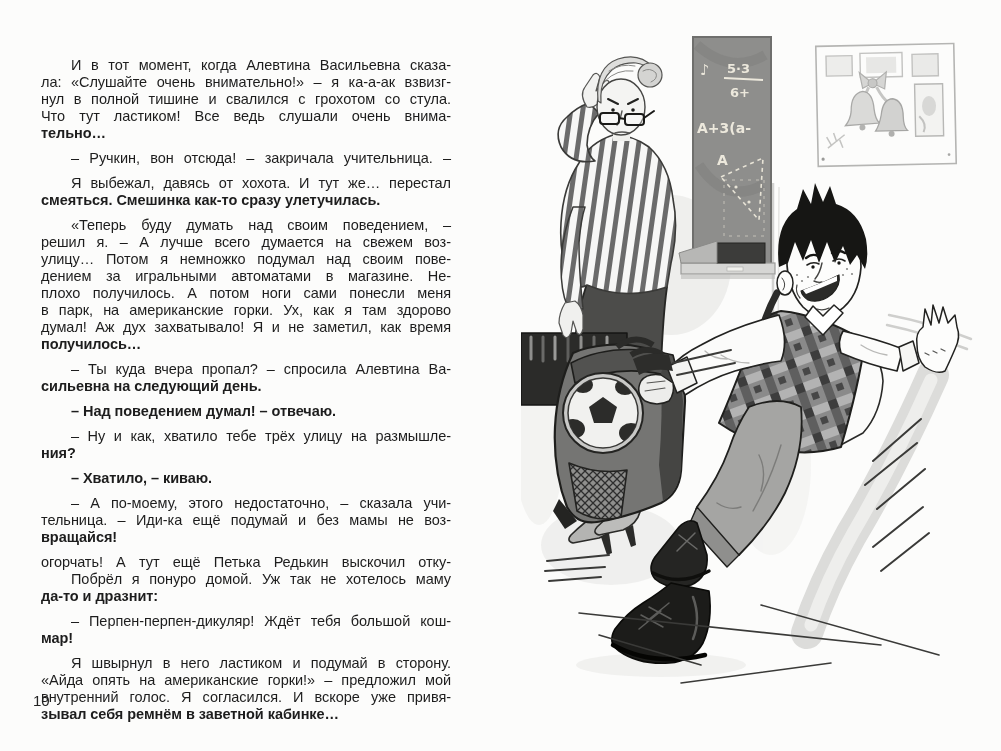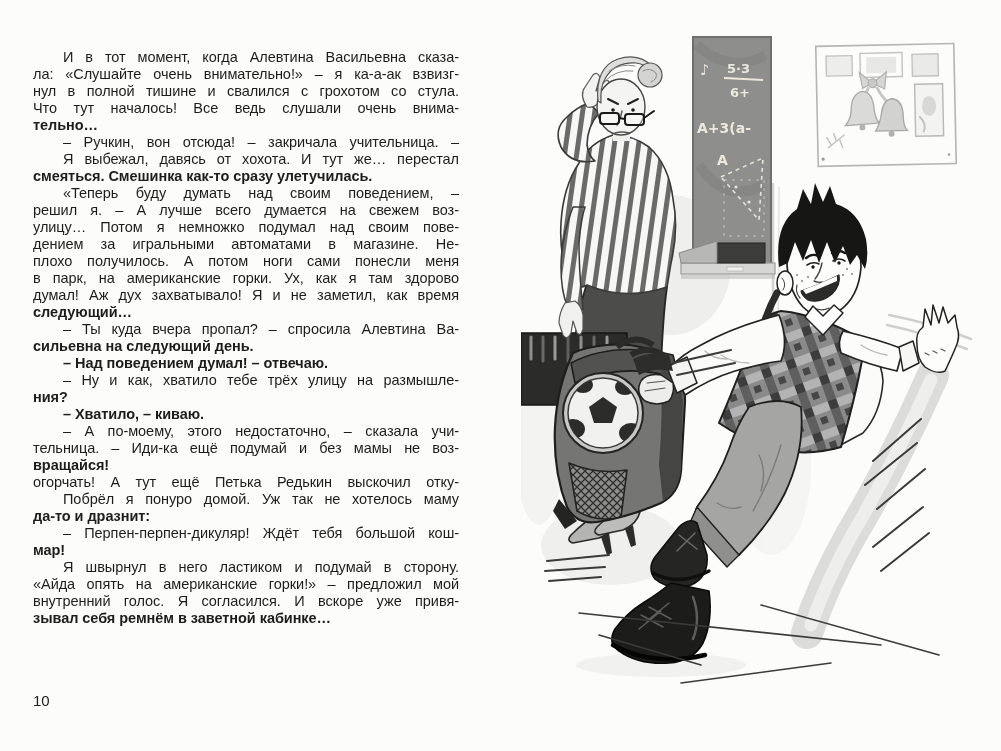--- a/index.html
+++ b/index.html
@@ -7,21 +7,21 @@
     width:1001px;height:751px;overflow:hidden;position:relative;
     background:#fcfcfb;
     font-family:"Liberation Sans", sans-serif;
   }
   .spread{position:absolute;inset:0;}
   
   .page-text{
     position:absolute;left:33px;top:49px;width:426px;
     color:#1d1d1d;
   }
-  .para{margin:0;}
+  .para{margin:8px;}
   .bookline{
     height:17px;line-height:17px;font-size:14.5px;
     letter-spacing:-0.05px;
     text-align:justify;text-align-last:justify;text-justify:inter-word;
     white-space:nowrap;overflow:visible;
   }
   .bookline.last{text-align-last:left;font-weight:bold;}
   .bookline.first{text-indent:30px;}
   .page-number{
     position:absolute;left:33px;top:692px;width:426px;
@@ -38,39 +38,39 @@
 </head>
 <body>
 
 <div class="spread">
 
   <div class="page-text">
       <div class="para">
         <div class="bookline first">И в тот момент, когда Алевтина Васильевна сказа-</div>
         <div class="bookline">ла: «Слушайте очень внимательно!» – я ка-а-ак взвизг-</div>
         <div class="bookline">нул в полной тишине и свалился с грохотом со стула.</div>
-        <div class="bookline">Что тут началось! Все ведь слушали очень внима-</div>
+        <div class="bookline">Что тут ластиком! Все ведь слушали очень внима-</div>
         <div class="bookline last">тельно…</div>
       </div>
       <div class="para">
         <div class="bookline first">– Ручкин, вон отсюда! – закричала учительница. –</div>
       </div>
       <div class="para">
         <div class="bookline first">Я выбежал, давясь от хохота. И тут же… перестал</div>
         <div class="bookline last">смеяться. Смешинка как-то сразу улетучилась.</div>
       </div>
       <div class="para">
         <div class="bookline first">«Теперь буду думать над своим поведением, –</div>
         <div class="bookline">решил я. – А лучше всего думается на свежем воз-</div>
         <div class="bookline">улицу… Потом я немножко подумал над своим пове-</div>
         <div class="bookline">дением за игральными автоматами в магазине. Не-</div>
         <div class="bookline">плохо получилось. А потом ноги сами понесли меня</div>
         <div class="bookline">в парк, на американские горки. Ух, как я там здорово</div>
         <div class="bookline">думал! Аж дух захватывало! Я и не заметил, как время</div>
-        <div class="bookline last">следующий…</div>
+        <div class="bookline last">получилось…</div>
       </div>
       <div class="para">
         <div class="bookline first">– Ты куда вчера пропал? – спросила Алевтина Ва-</div>
         <div class="bookline last">сильевна на следующий день.</div>
       </div>
       <div class="para">
         <div class="bookline first last">– Над поведением думал! – отвечаю.</div>
       </div>
       <div class="para">
         <div class="bookline first">– Ну и как, хватило тебе трёх улицу на размышле-</div>

